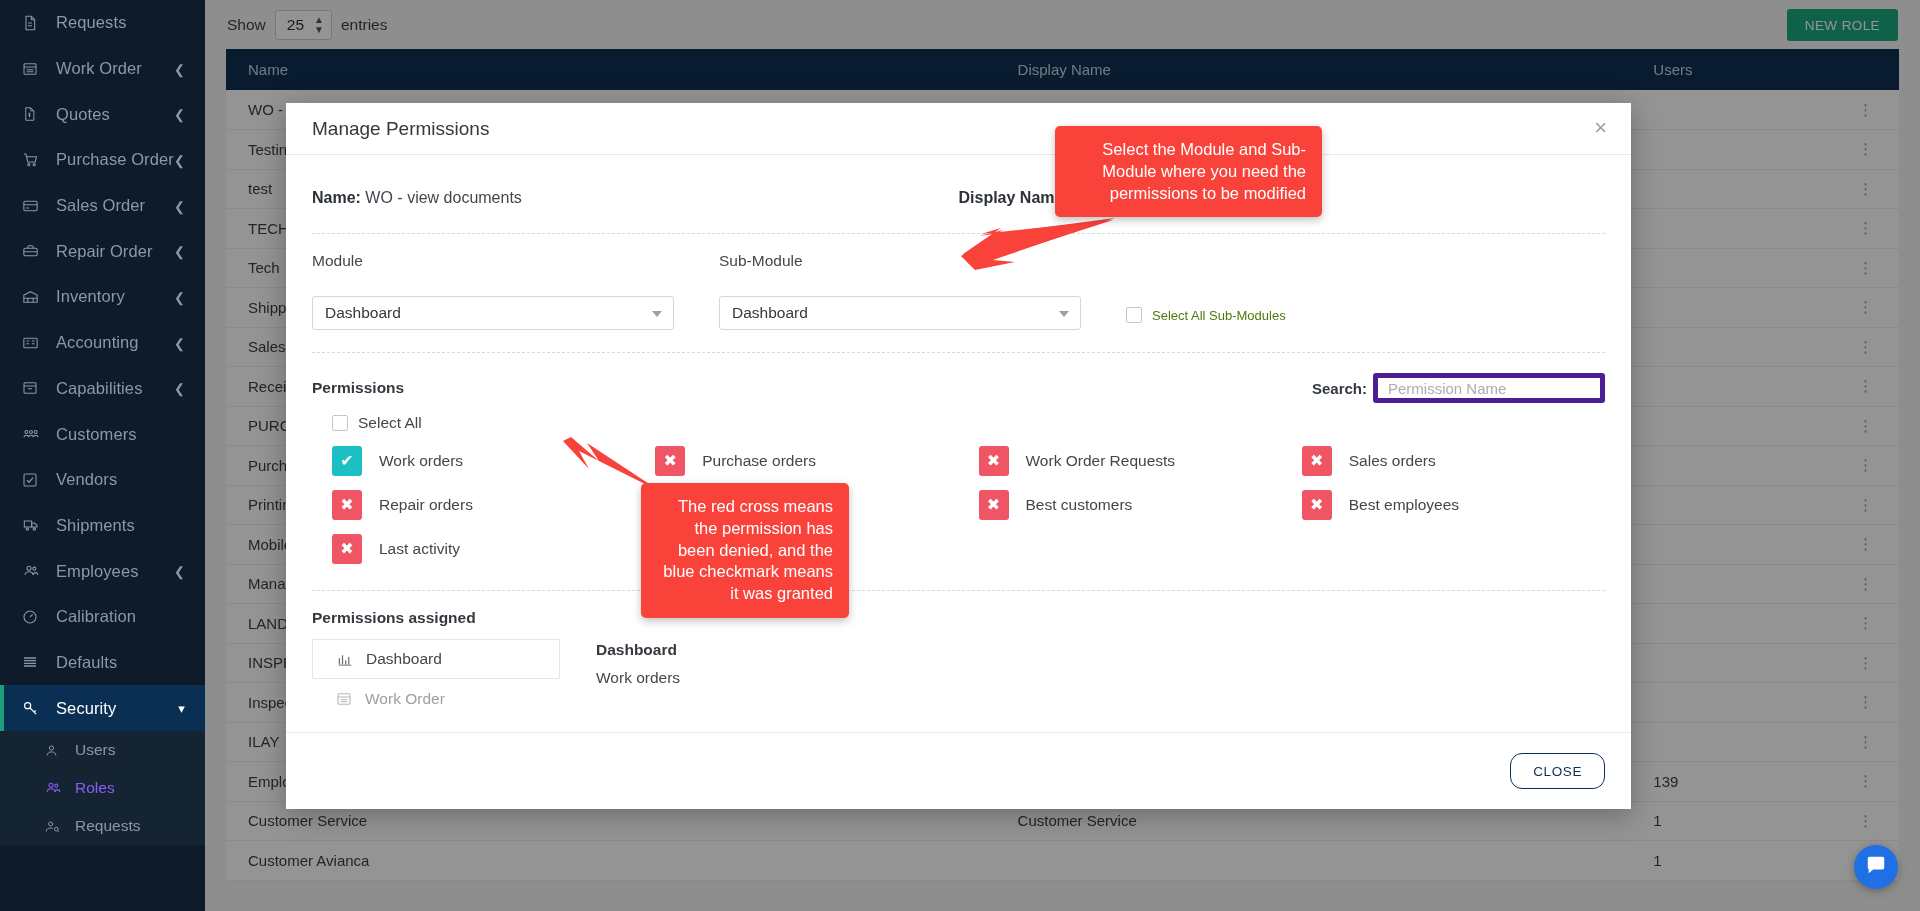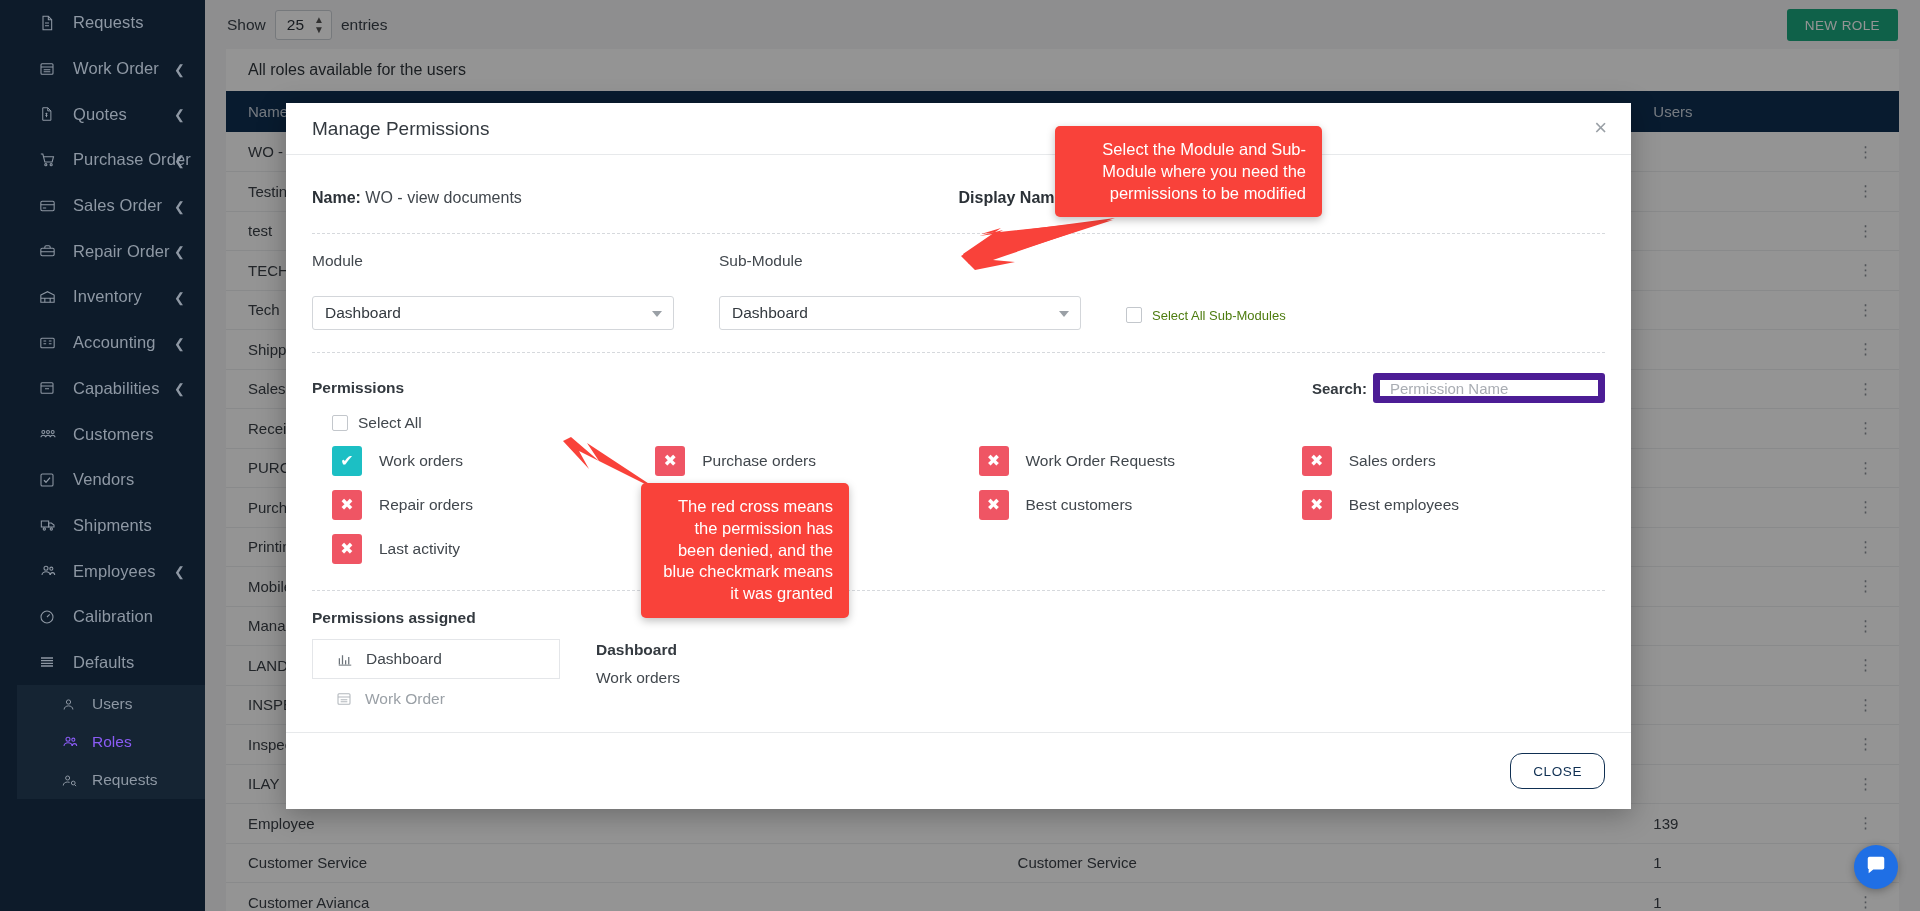--- a/index.html
+++ b/index.html
@@ -8,21 +8,21 @@
     width: 1920px; height: 911px;
     overflow: hidden;
     font-family: "Liberation Sans", sans-serif;
     background: #ffffff;
   }
   #app { position: relative; width: 1920px; height: 911px; overflow: hidden; }
 
   
   #sidebar {
     position: absolute; left: 0; top: 0; width: 205px; height: 911px;
-    background: #0d1b2a; z-index: 5; padding-left: 17px;
+    background: #0d1b2a; z-index: 5;
   }
   .side-item {
     position: relative; display: flex; align-items: center;
     height: 45.7px; padding-left: 22px; color: #8e98a4;
     font-size: 16.5px; letter-spacing: .1px; cursor: pointer;
   }
   .side-item .ico {
     width: 22px; margin-right: 12px; display: flex; align-items: center;
     justify-content: flex-start; color: #8e98a4; flex: 0 0 22px;
   }
@@ -135,21 +135,21 @@
     width: 16px; height: 16px; border: 1px solid #c3c7cc; border-radius: 2px;
     background: #fff; margin-right: 10px; cursor: pointer; flex: 0 0 16px;
   }
   .subcheck .txt { font-size: 13px; color: #4d7c0f; }
 
   .perm-header { display: flex; align-items: center; padding-top: 20px; }
   .perm-title { font-size: 15.5px; font-weight: bold; color: #33393f; }
   .perm-search { margin-left: auto; display: flex; align-items: center; }
   .perm-search .lab { font-size: 15px; font-weight: bold; color: #33393f; margin-right: 6px; }
   .perm-search input {
-    width: 232px; height: 30px; border: 7px solid #4c1d95; border-radius: 3px;
+    width: 232px; height: 30px; border: 5px solid #4c1d95; border-radius: 3px;
     padding: 0 10px; font-size: 15px; color: #33393f;
     font-family: "Liberation Sans", sans-serif; background:#fff;
   }
   .perm-search input::placeholder { color: #a9adb3; }
   .selectall { display: flex; align-items: center; margin: 11px 0 12px 20px; }
   .selectall .txt { font-size: 15.5px; color: #41474d; }
 
   .perm-grid { display: flex; flex-wrap: wrap; padding-bottom: 14px; }
   .perm-item {
     width: 25%; display: flex; align-items: center; height: 34px; margin-bottom: 10px;
@@ -363,20 +363,30 @@
         </div>
         <div class="side-item">
           <span class="ico">
             <svg width="16" height="16" viewBox="0 0 24 24" fill="none" stroke="currentColor" stroke-width="1.6">
               <path d="M3 6h18M3 10h18M3 14h18M3 18h18" stroke-width="1.9"></path>
             </svg>
           </span>
           <span class="lbl">Defaults</span>
         </div>
       </div>
+    <div class="side-item active">
+      <span class="ico">
+        <svg width="17" height="17" viewBox="0 0 24 24" fill="none" stroke="currentColor" stroke-width="1.7">
+          <circle cx="8" cy="8" r="4.3"></circle>
+            <path d="M11 11 L20 20 M17 17 l2.2-2.2"></path>
+        </svg>
+      </span>
+      <span class="lbl">Security</span>
+      <span class="chev">▾</span>
+    </div>
     <div id="sub-security">
         <div class="sub-item">
           <span class="ico">
             <svg width="15" height="15" viewBox="0 0 24 24" fill="none" stroke="currentColor" stroke-width="1.6">
               <circle cx="12" cy="8" r="3.4"></circle>
               <path d="M5 20c0-3.6 3.1-5.8 7-5.8s7 2.2 7 5.8"></path>
             </svg>
           </span>
           <span class="lbl">Users</span>
         </div>
@@ -409,21 +419,20 @@
       <span>Show</span>
       <span class="sel">
         <span>25</span>
         <span class="spin">▲<br>▼</span>
       </span>
       <span>entries</span>
       <button class="btn-newrole">NEW ROLE</button>
     </div>
 
     <div class="panel">
-      <div class="panel-head">All roles available for the users</div>
       <table class="roles">
         <colgroup>
             <col style="width:46%">
             <col style="width:38%">
             <col style="width:12%">
             <col style="width:4%">
           </colgroup>
         <thead>
             <tr id="roles-head">
               <th>Name</th>

